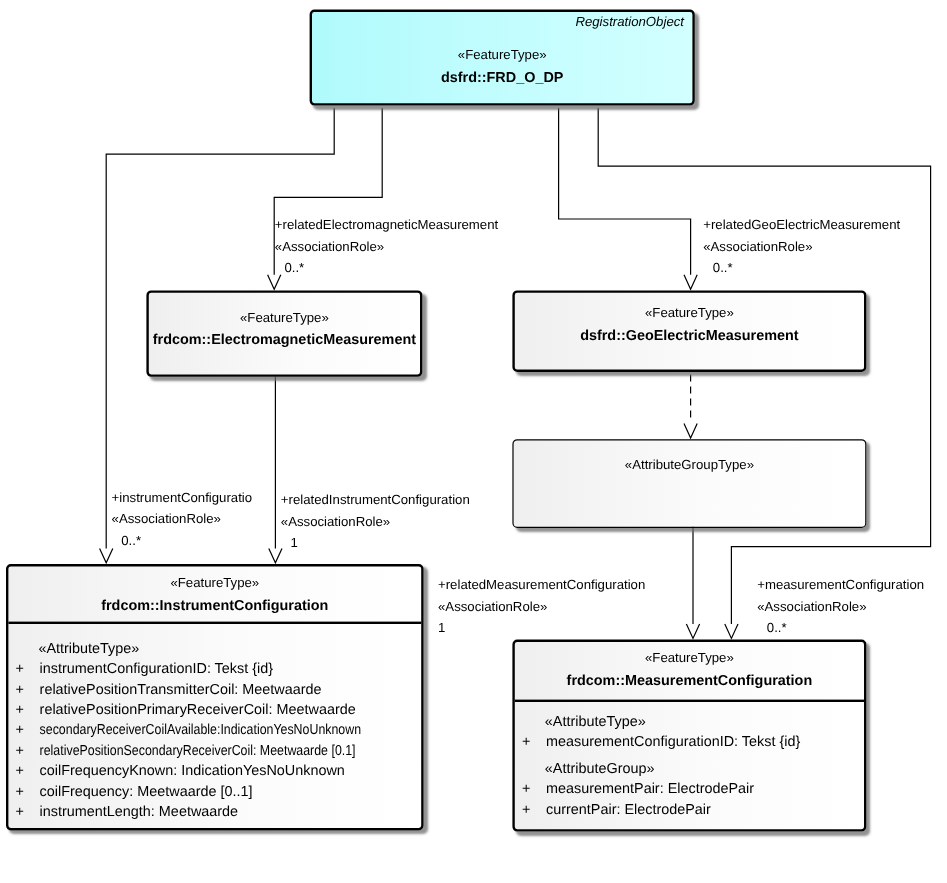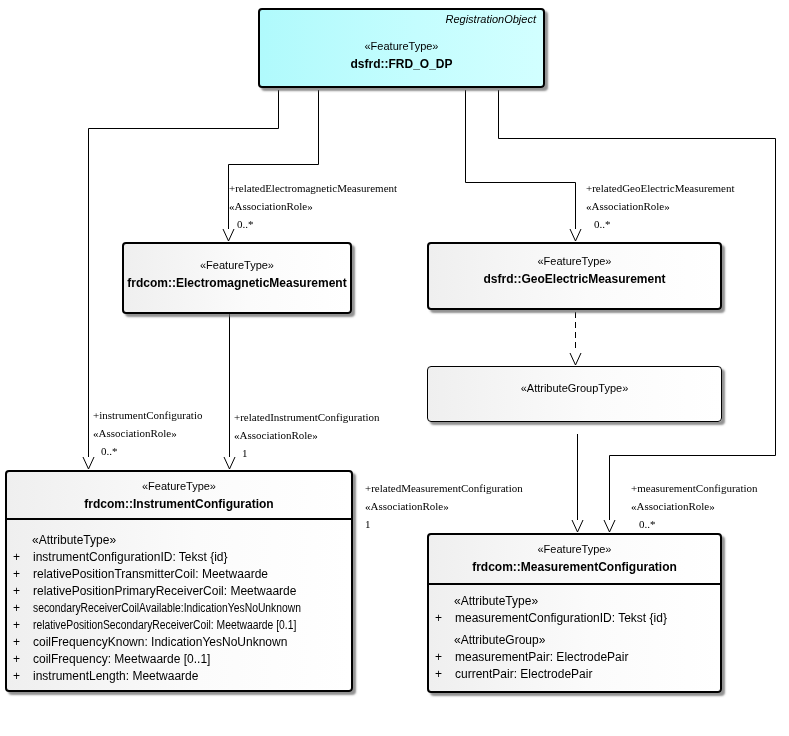--- a/index.html
+++ b/index.html
@@ -20,21 +20,21 @@
   .stereo{font-size:11px;line-height:17px;}
   .cls-name{font-size:12px;font-weight:bold;line-height:19px;}
   .tagline{position:absolute;top:3px;right:7px;font-size:11px;font-style:italic;}
   .compartment{border-top:2px solid #000;}
   .row{font-size:12px;height:17px;line-height:17px;display:flex;overflow:hidden;}
   .row .vis{flex:0 0 20px;padding-left:6px;}
   .row .txt{white-space:nowrap;}
   .row.group{padding-left:25px;}
   .row .sq{transform:scaleX(0.86);transform-origin:0 50%;}
   .gap-above{margin-top:5px;}
-  .assoc-label{position:absolute;z-index:3;font-size:11px;line-height:18px;white-space:nowrap;font-family:Liberation Serif, serif;}
+  .assoc-label{position:absolute;z-index:3;font-size:11px;line-height:18px;white-space:nowrap;}
   .assoc-label .mult{padding-left:8px;}
   .assoc-label.right{text-align:left;}
   .assoc-label.right .mult{padding-left:0;padding-right:4px;}
 </style>
 </head>
 <body>
 
 <div id="canvas">
 
   <svg id="connectors" viewBox="0 0 789 736" xmlns="http://www.w3.org/2000/svg" fill="none" stroke="#000" stroke-width="1">
@@ -61,21 +61,21 @@
     <g>
       <path d="M575.5 312 V352" stroke-dasharray="6 4"></path>
       <polyline points="570,353 575.5,365 581,353"></polyline>
     </g>
     <g>
       <path d="M577.5 434 V520"></path>
       <polyline points="572,520 577.5,532 583,520"></polyline>
     </g>
   </svg>
 
-  <div class="uml-box cyan" style="left:258px;top:8px;width:287px;height:80px;">
+  <div class="uml-box cyan" style="left:258px;top:8px;width:321px;height:80px;">
     <div class="tagline">RegistrationObject</div>
     <div class="hdr" style="padding-top:28px;">
       <div class="stereo">«FeatureType»</div>
       <div class="cls-name">dsfrd::FRD_O_DP</div>
     </div>
   </div>
 
   <div class="uml-box" style="left:122px;top:242px;width:230px;height:72px;">
     <div class="hdr" style="padding-top:13px;">
       <div class="stereo">«FeatureType»</div>
@@ -83,21 +83,21 @@
     </div>
   </div>
 
   <div class="uml-box" style="left:427px;top:242px;width:295px;height:68px;">
     <div class="hdr" style="padding-top:9px;">
       <div class="stereo">«FeatureType»</div>
       <div class="cls-name">dsfrd::GeoElectricMeasurement</div>
     </div>
   </div>
 
-  <div class="uml-box thin" style="left:427px;top:366px;width:295px;height:56px;">
+  <div class="uml-box thin" style="left:427px;top:366px;width:295px;height:74px;">
     <div class="hdr" style="padding-top:13px;">
       <div class="stereo">«AttributeGroupType»</div>
     </div>
   </div>
 
   <div class="uml-box" style="left:5px;top:470px;width:348px;height:222px;">
     <div class="hdr" style="height:46px;padding-top:6px;box-sizing:border-box;">
       <div class="stereo">«FeatureType»</div>
       <div class="cls-name">frdcom::InstrumentConfiguration</div>
     </div>

